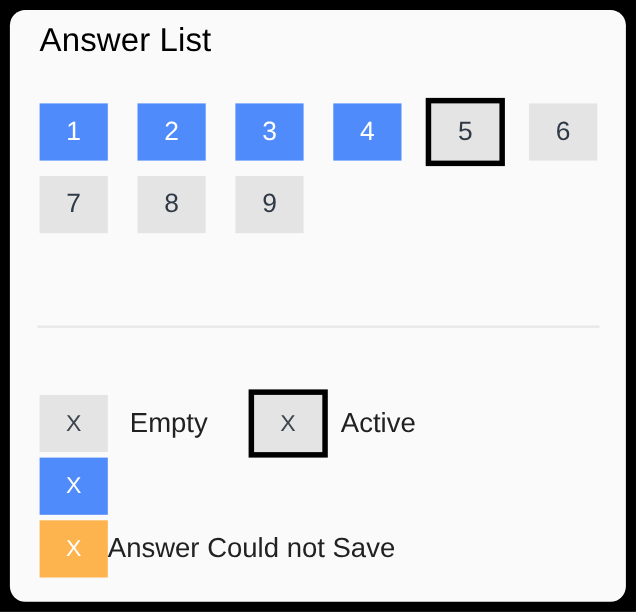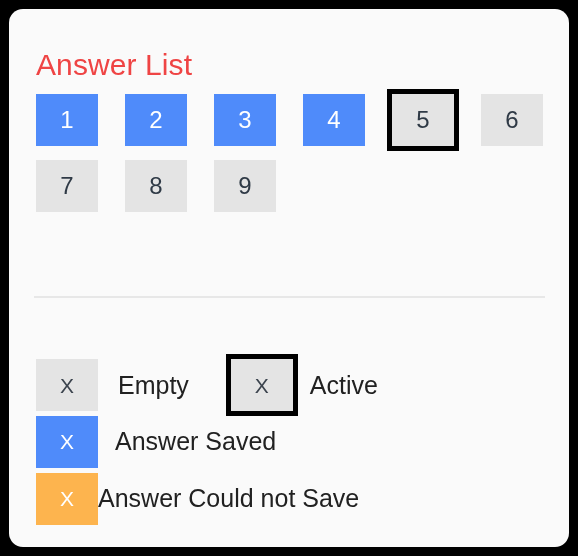--- a/index.html
+++ b/index.html
@@ -31,24 +31,24 @@
     height: 538px;
     background: #fafafa;
     border-radius: 14px;
     box-sizing: border-box;
     overflow: hidden;
   }
 
   .card-title {
     position: absolute;
     left: 27px;
-    top: 36px;
+    top: 8px;
     font-size: 30px;
     font-weight: 400;
-    color: #ef4444;
+    color: #000000;
     letter-spacing: 0.1px;
     line-height: 40px;
     white-space: nowrap;
   }
 
   
   .answer-grid {
     position: absolute;
     left: 27px;
     top: 85px;
@@ -236,21 +236,20 @@
         <div class="legend-cell cell-active">
           <div class="swatch sw-active">X</div>
           <div class="legend-label lbl-active">Active</div>
         </div>
 
       </div>
 
       <div class="legend-row row-saved">
         <div class="legend-cell">
           <div class="swatch sw-saved">X</div>
-          <div class="legend-label lbl-saved">Answer Saved</div>
         </div>
       </div>
 
       <div class="legend-row row-unsaved">
         <div class="legend-cell">
           <div class="swatch sw-unsaved">X</div>
           <div class="legend-label lbl-unsaved">Answer Could not Save</div>
         </div>
       </div>
 

